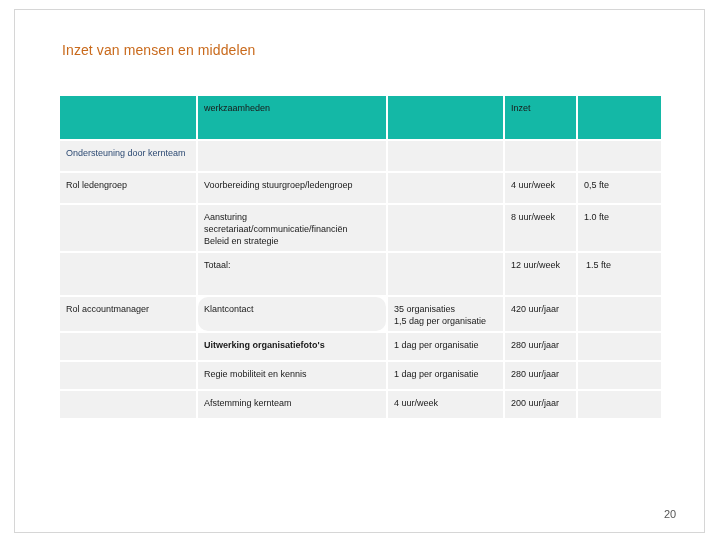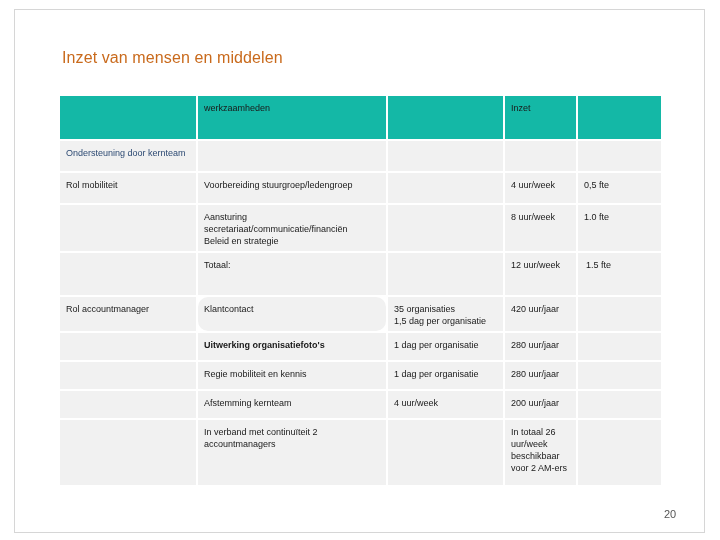--- a/index.html
+++ b/index.html
@@ -1,20 +1,20 @@
 <!DOCTYPE html>
 <html><head>
 <meta charset="utf-8">
 <style>
   html, body { margin: 0; padding: 0; background: #ffffff; }
   body { width: 720px; height: 540px; position: relative; overflow: hidden;
          font-family: "Liberation Sans", sans-serif; }
   .slide { position: absolute; left: 14px; top: 9px; width: 691px; height: 524px;
            border: 1px solid #d6d6d6; box-sizing: border-box; background: #fff; }
-  .title { position: absolute; left: 62px; top: 49px; font-size: 16px; color: #c96a1c;
+  .title { position: absolute; left: 62px; top: 42px; font-size: 14px; color: #c96a1c;
            letter-spacing: 0.1px; }
   .page-num { position: absolute; left: 664px; top: 508px; font-size: 11px; color: #555; }
   table.grid { position: absolute; left: 58px; top: 94px; border-collapse: separate;
                border-spacing: 2px; table-layout: fixed; }
   table.grid td { background: #f1f1f1; vertical-align: top; padding: 6px 6px 4px 6px;
                   font-size: 9px; line-height: 12px; color: #1a1a1a; box-sizing: border-box;
                   white-space: pre-line; }
   table.grid tr.header td { background: #14b8a6; height: 43px; }
   table.grid td.section { color: #2d4a73; }
   .c1 { width: 136px; } .c2 { width: 188px; } .c3 { width: 115px; }
@@ -44,21 +44,21 @@
       <td></td>
     </tr>
   <tr>
         <td class="section" style="height: 30px;">Ondersteuning door kernteam</td>
         <td style="height: 30px;"></td>
         <td style="height: 30px;"></td>
         <td style="height: 30px;"></td>
         <td style="height: 30px;"></td>
       </tr>
       <tr>
-        <td style="height: 30px;">Rol mobiliteit</td>
+        <td style="height: 30px;">Rol ledengroep</td>
         <td style="height: 16px;">Voorbereiding stuurgroep/ledengroep</td>
         <td style="height: 30px;"></td>
         <td style="height: 30px;">4 uur/week</td>
         <td style="height: 30px;">0,5 fte</td>
       </tr>
       <tr>
         <td style="height: 43px;"></td>
         <td style="height: 43px;">Aansturing
 secretariaat/communicatie/financiën
 Beleid en strategie</td>
@@ -95,27 +95,16 @@
         <td style="height: 27px;">280 uur/jaar</td>
         <td style="height: 27px;"></td>
       </tr>
       <tr>
         <td style="height: 27px;"></td>
         <td style="height: 27px;">Afstemming kernteam</td>
         <td style="height: 27px;">4 uur/week</td>
         <td style="height: 27px;">200 uur/jaar</td>
         <td style="height: 27px;"></td>
       </tr>
-      <tr>
-        <td style="height: 65px;"></td>
-        <td style="height: 65px;">In verband met continuïteit 2
-accountmanagers</td>
-        <td style="height: 65px;"></td>
-        <td style="height: 65px;">In totaal 26
-uur/week
-beschikbaar
-voor 2 AM-ers</td>
-        <td style="height: 65px;"></td>
-      </tr>
     </tbody>
 </table>
 
 <div class="page-num">20</div>
 
 </body></html>

